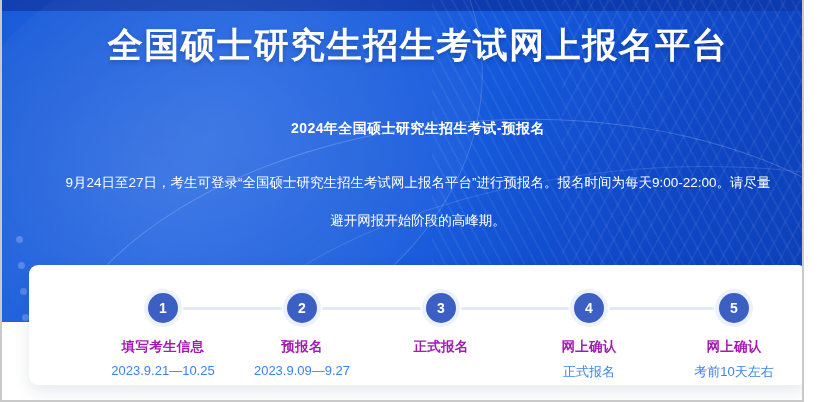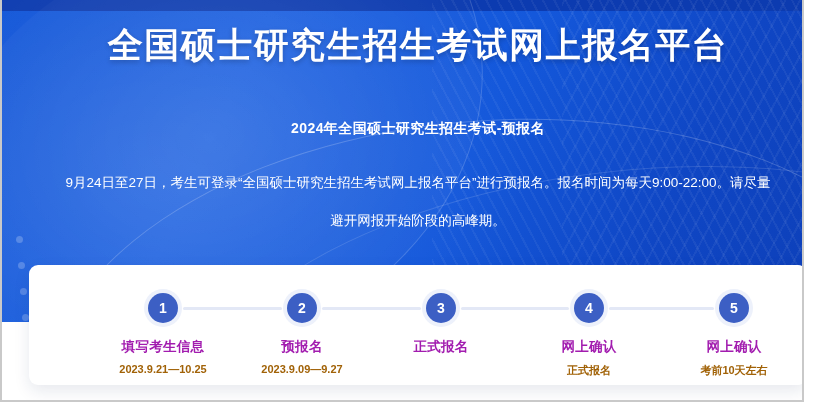--- a/index.html
+++ b/index.html
@@ -196,23 +196,23 @@
   .step-name {
     margin-top: 11px;
     color: #a21caf;
     font-size: 13.5px;
     font-weight: bold;
     letter-spacing: 0.3px;
     white-space: nowrap;
   }
   .step-date {
     margin-top: 7px;
-    color: #a16207;
-    font-size: 11px;
-    font-weight: bold;
+    color: #3b82f6;
+    font-size: 13px;
+    font-weight: normal;
     white-space: nowrap;
   }
   .connector {
     position: absolute;
     top: 42px;
     height: 3px;
     background: #e3e8f6;
     border-radius: 2px;
   }
 </style>

